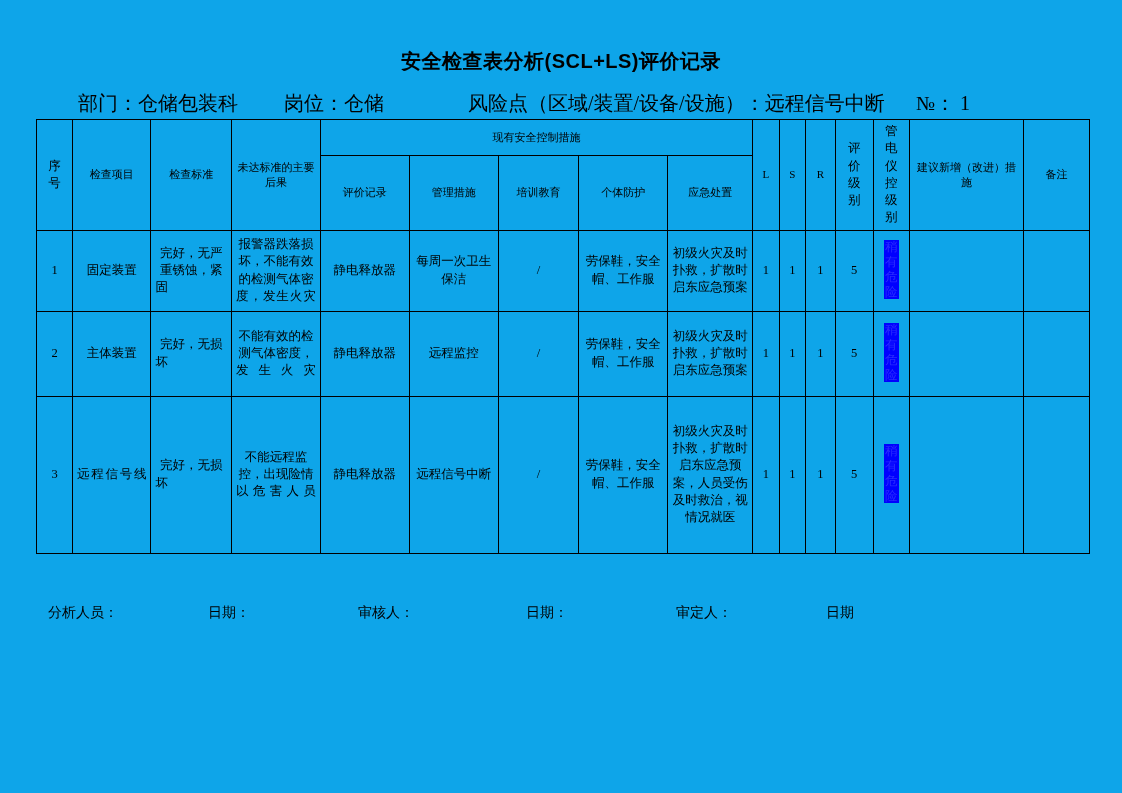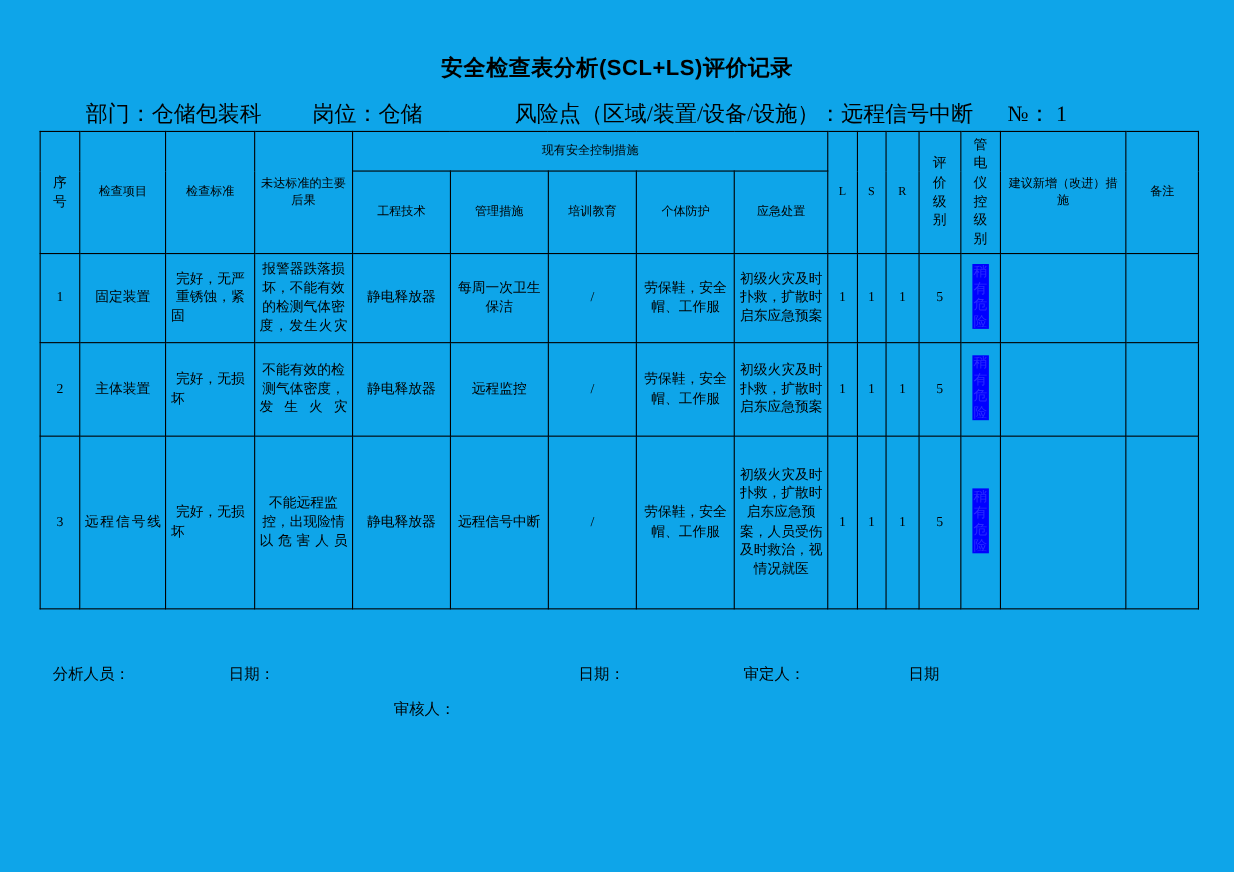--- a/index.html
+++ b/index.html
@@ -130,21 +130,21 @@
     position: absolute;
     top: 604px;
     left: 36px;
     width: 1054px;
     height: 22px;
     font-size: 14px;
   }
   .footer-line .seg { position: absolute; top: 0; white-space: nowrap; }
   .f-analyst { left: 12px; }
   .f-date1   { left: 172px; }
-  .f-review  { left: 322px; margin-top: 32px; }
+  .f-review  { left: 322px; }
   .f-date2   { left: 490px; }
   .f-approve { left: 640px; }
   .f-date3   { left: 790px; }
 </style>
 </head>
 <body>
 
 <div class="page">
 
   <div class="doc-title">安全检查表分析(SCL+LS)评价记录</div>
@@ -199,21 +199,21 @@
           <span>电</span>
           <span>仪</span>
           <span>控</span>
           <span>级</span>
           <span>别</span>
         </td>
         <td rowspan="2" class="hdr-cell">建议新增（改进）措施</td>
         <td rowspan="2" class="hdr-cell">备注</td>
       </tr>
       <tr class="hdr-sub">
-        <td class="hdr-cell">工程技术</td>
+        <td class="hdr-cell">评价记录</td>
         <td class="hdr-cell">管理措施</td>
         <td class="hdr-cell">培训教育</td>
         <td class="hdr-cell">个体防护</td>
         <td class="hdr-cell">应急处置</td>
       </tr>
     </thead>
     <tbody>
       <tr class="row-1">
         <td class="cell-center">1</td>
         <td class="cell-center">固定装置</td>

